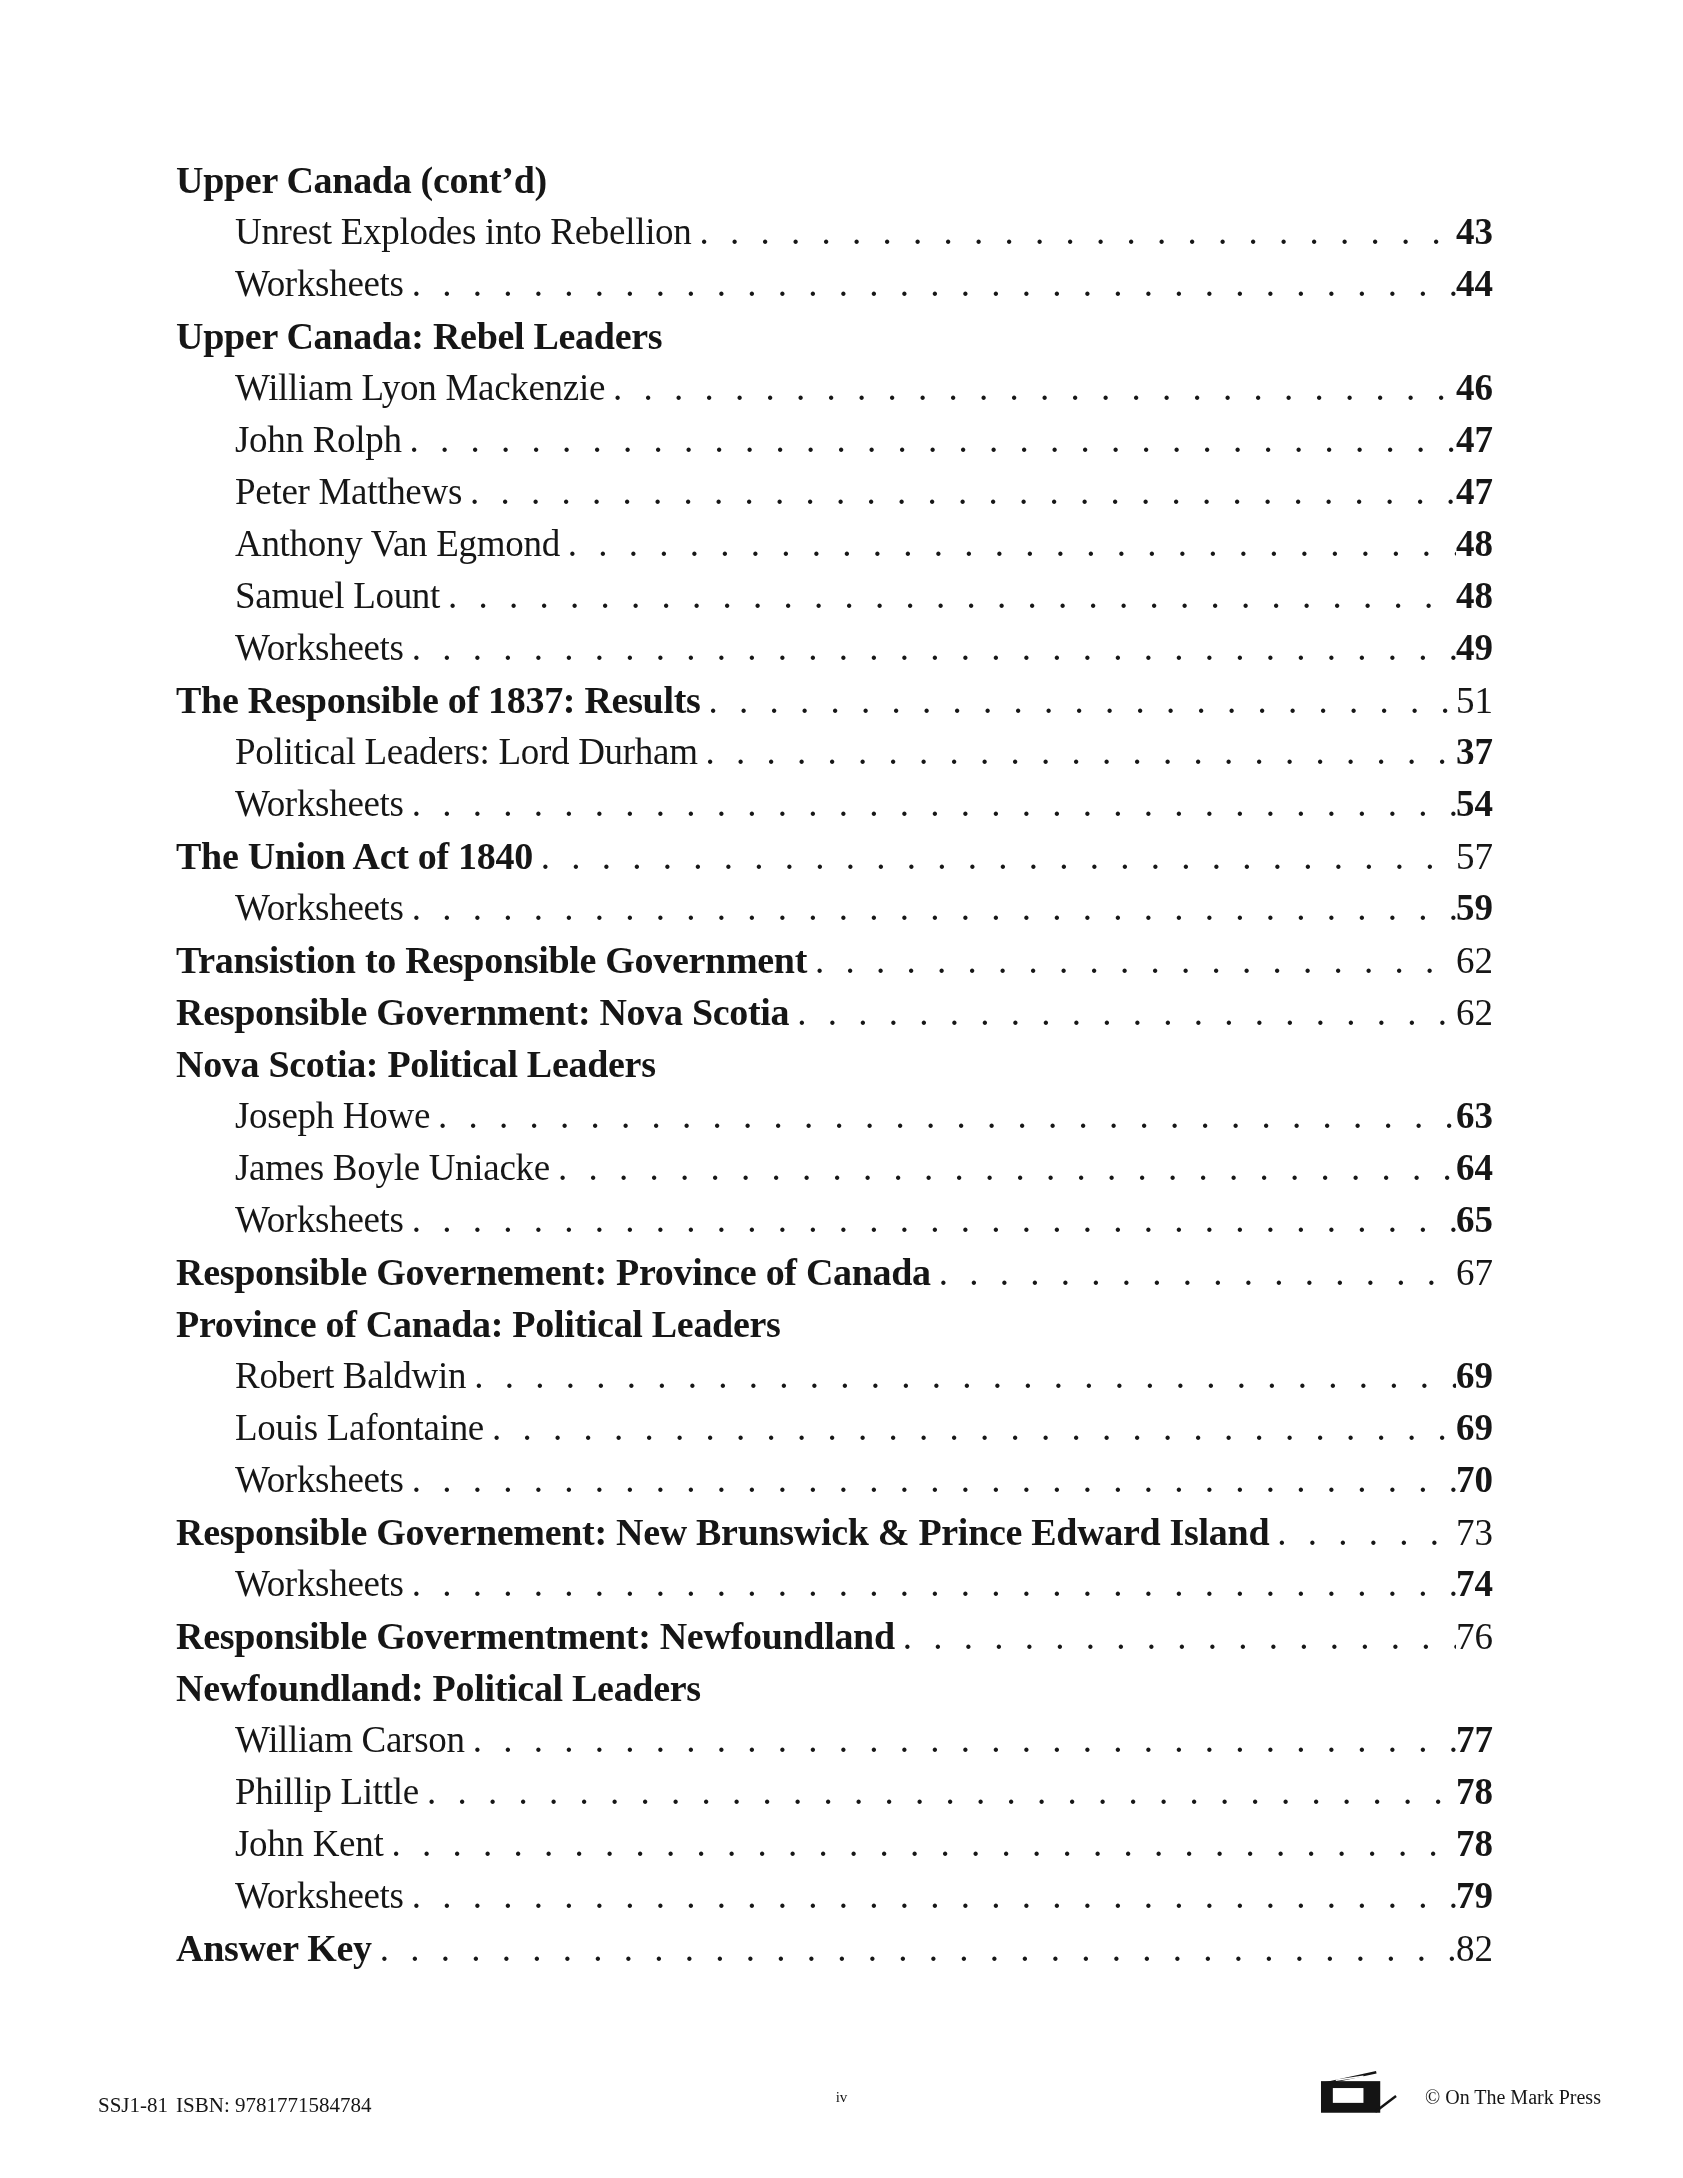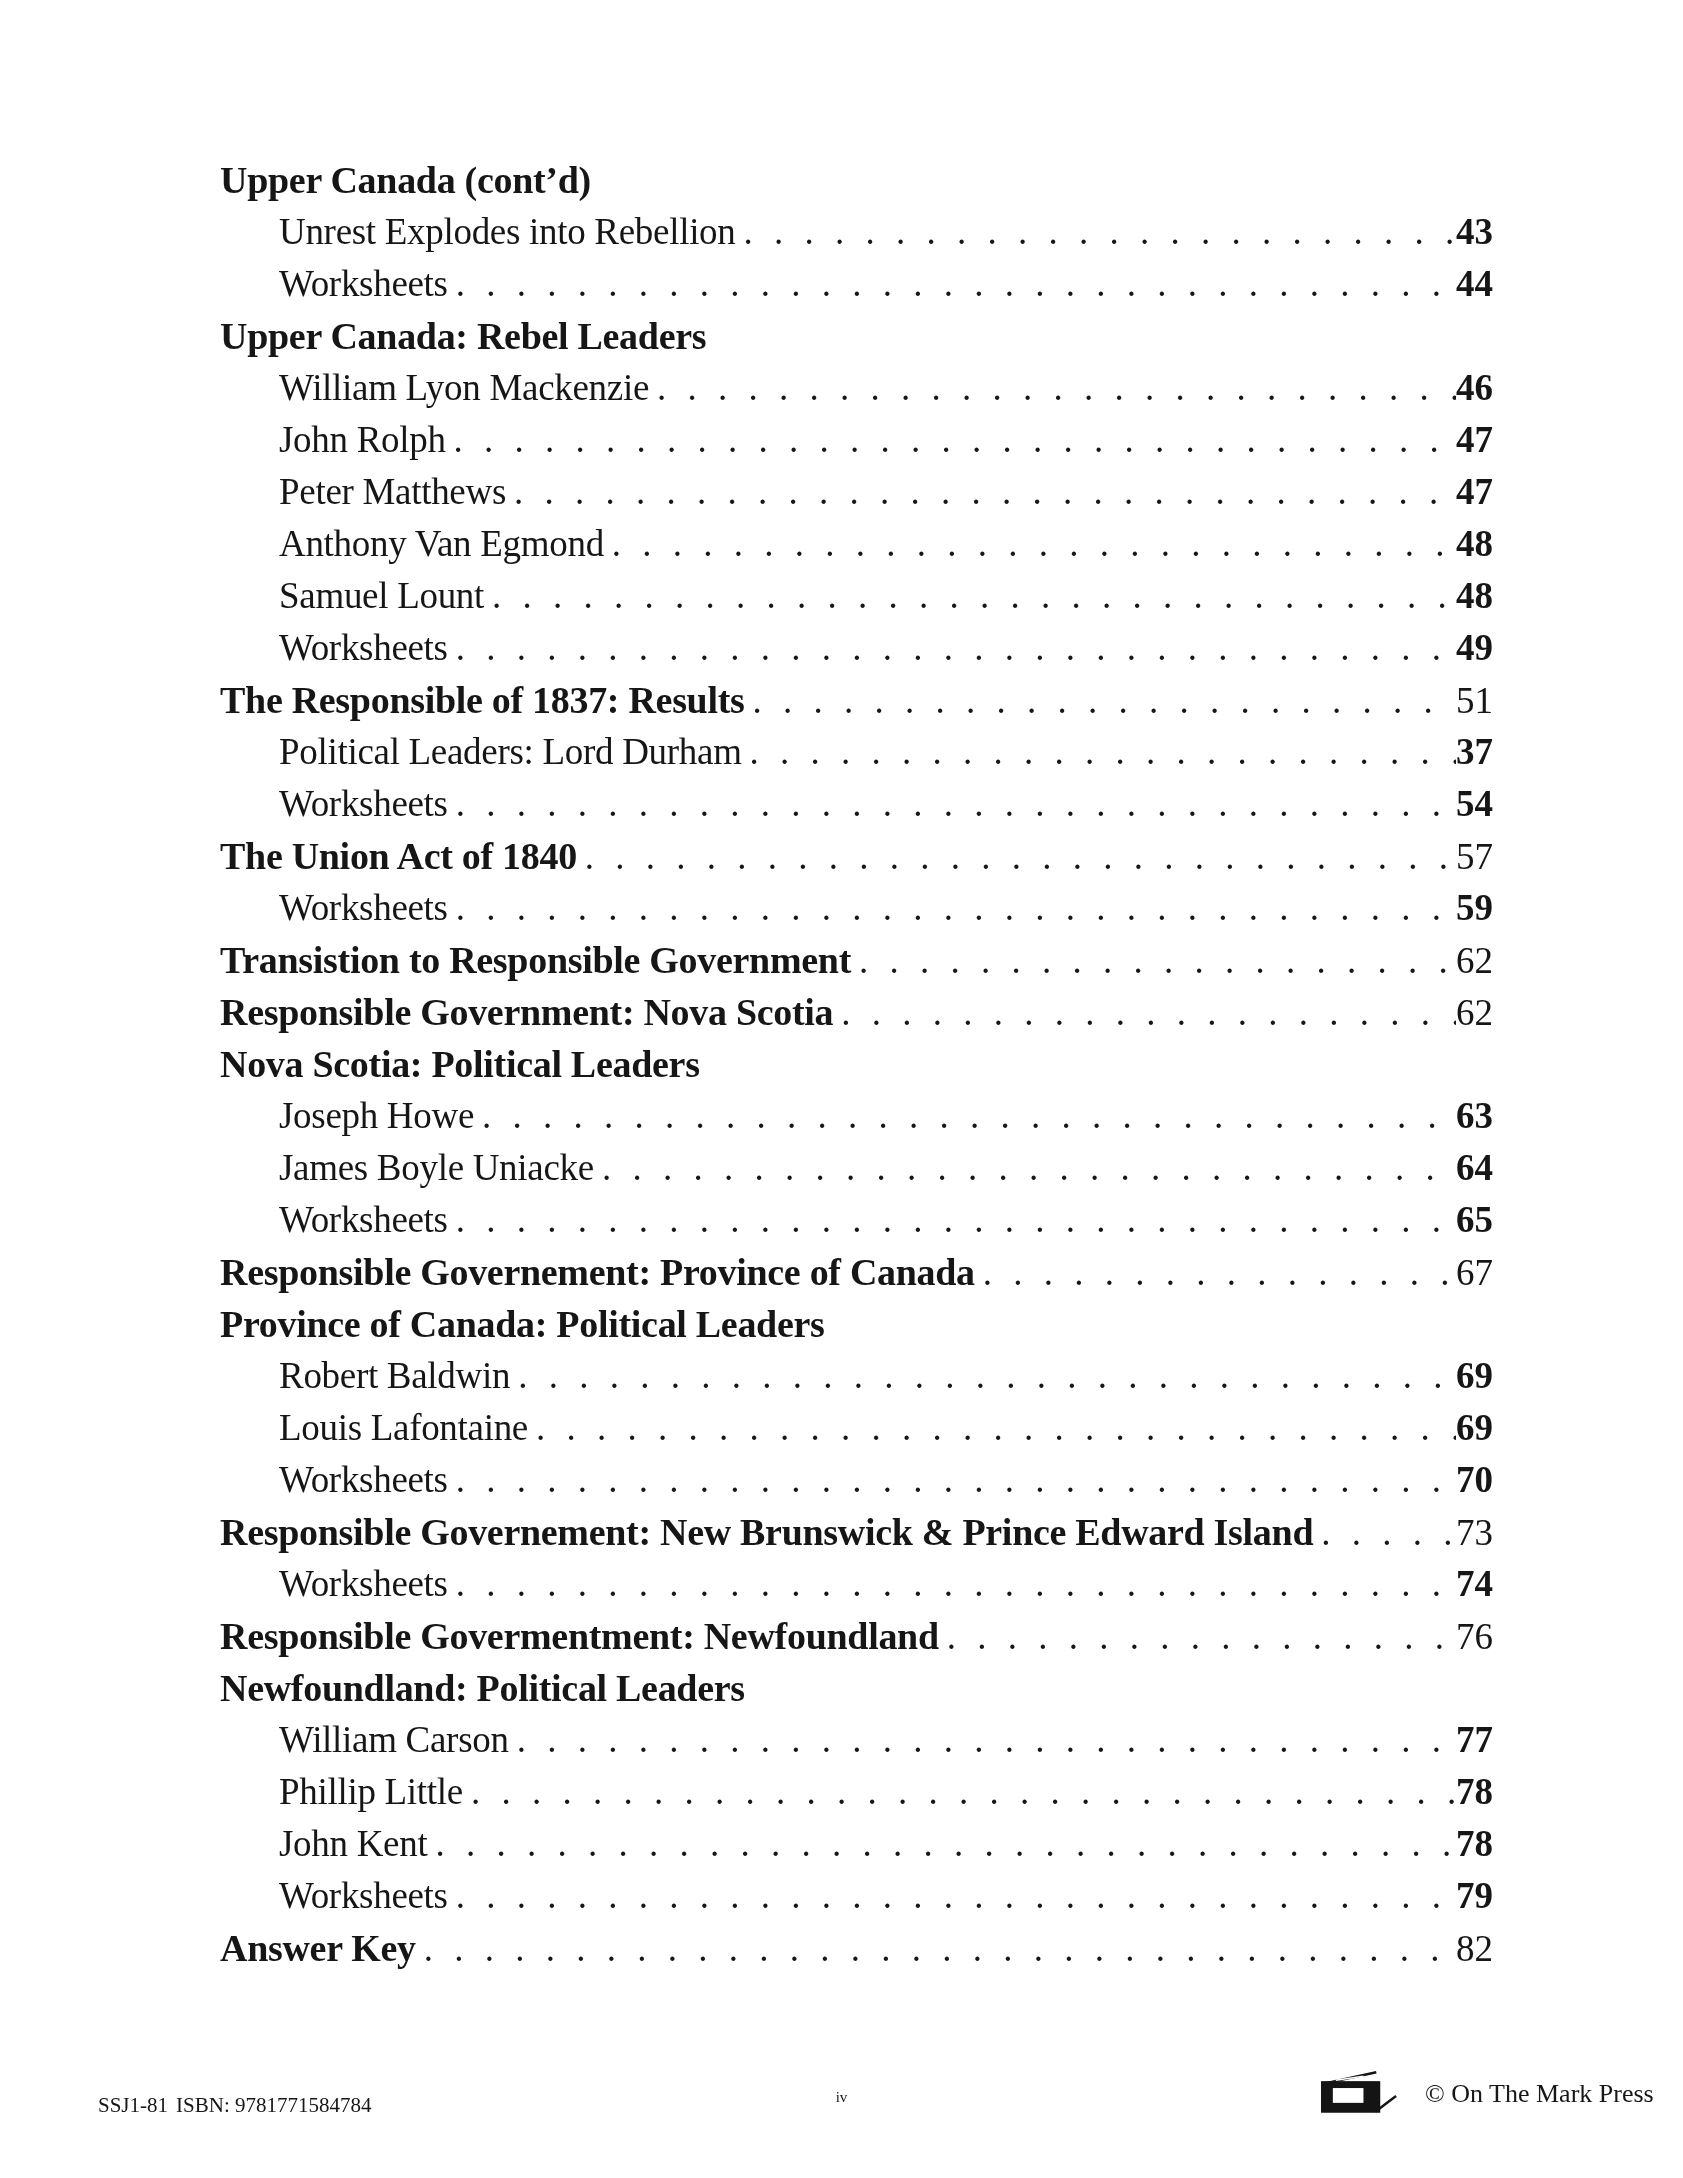--- a/index.html
+++ b/index.html
@@ -34,21 +34,20 @@
   .toc-row.bold {
     font-weight: 700;
     font-size: 38px;
   }
   .toc-row.indent {
     padding-left: 59px;
   }
   .toc-label {
     flex: 0 0 auto;
     letter-spacing: -0.3px;
-    margin-left: 44px;
   }
   .toc-leader {
     flex: 1 1 auto;
     min-width: 0;
     overflow: hidden;
     letter-spacing: 6px;
     margin-left: 8px;
     font-weight: 400;
     font-size: 37px;
   }
@@ -91,21 +90,21 @@
     align-items: flex-end;
   }
   .logo-box {
     width: 79px;
     height: 46px;
     display: inline-block;
   }
   .footer-copyright {
     margin-left: 26px;
     padding-bottom: 6px;
-    font-size: 26px;
+    font-size: 20px;
     white-space: nowrap;
   }
 </style>
 </head>
 <body>
 
 <div id="toc">
     <div class="toc-row bold">
       <span class="toc-label">Upper Canada (cont’d)</span>
     </div>

